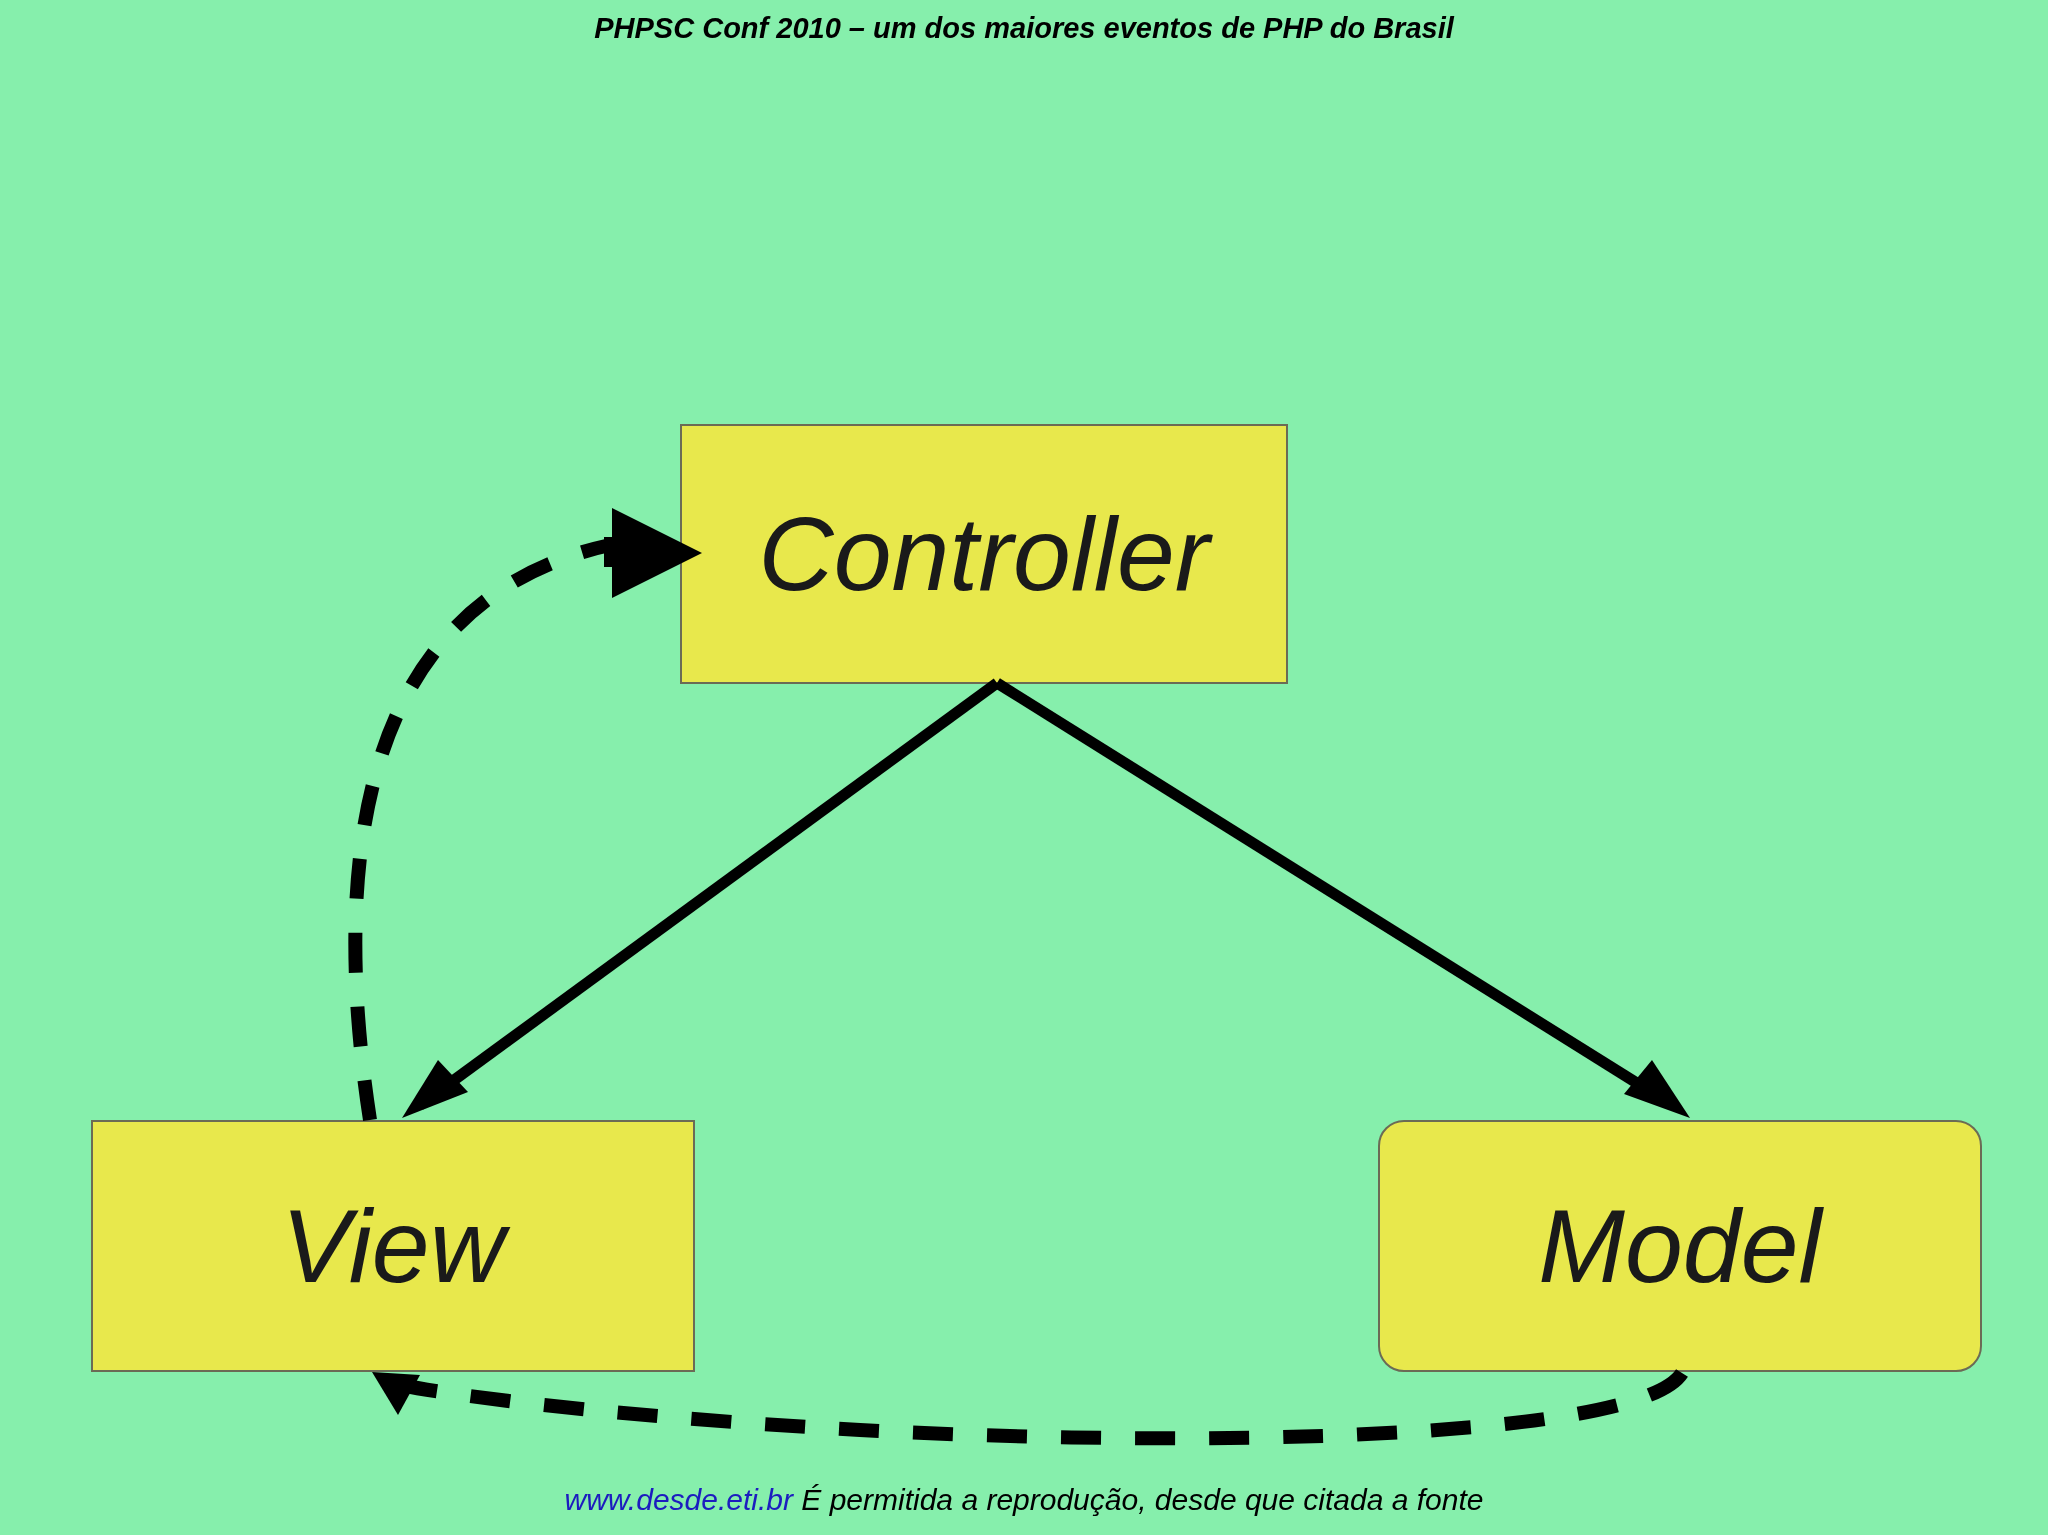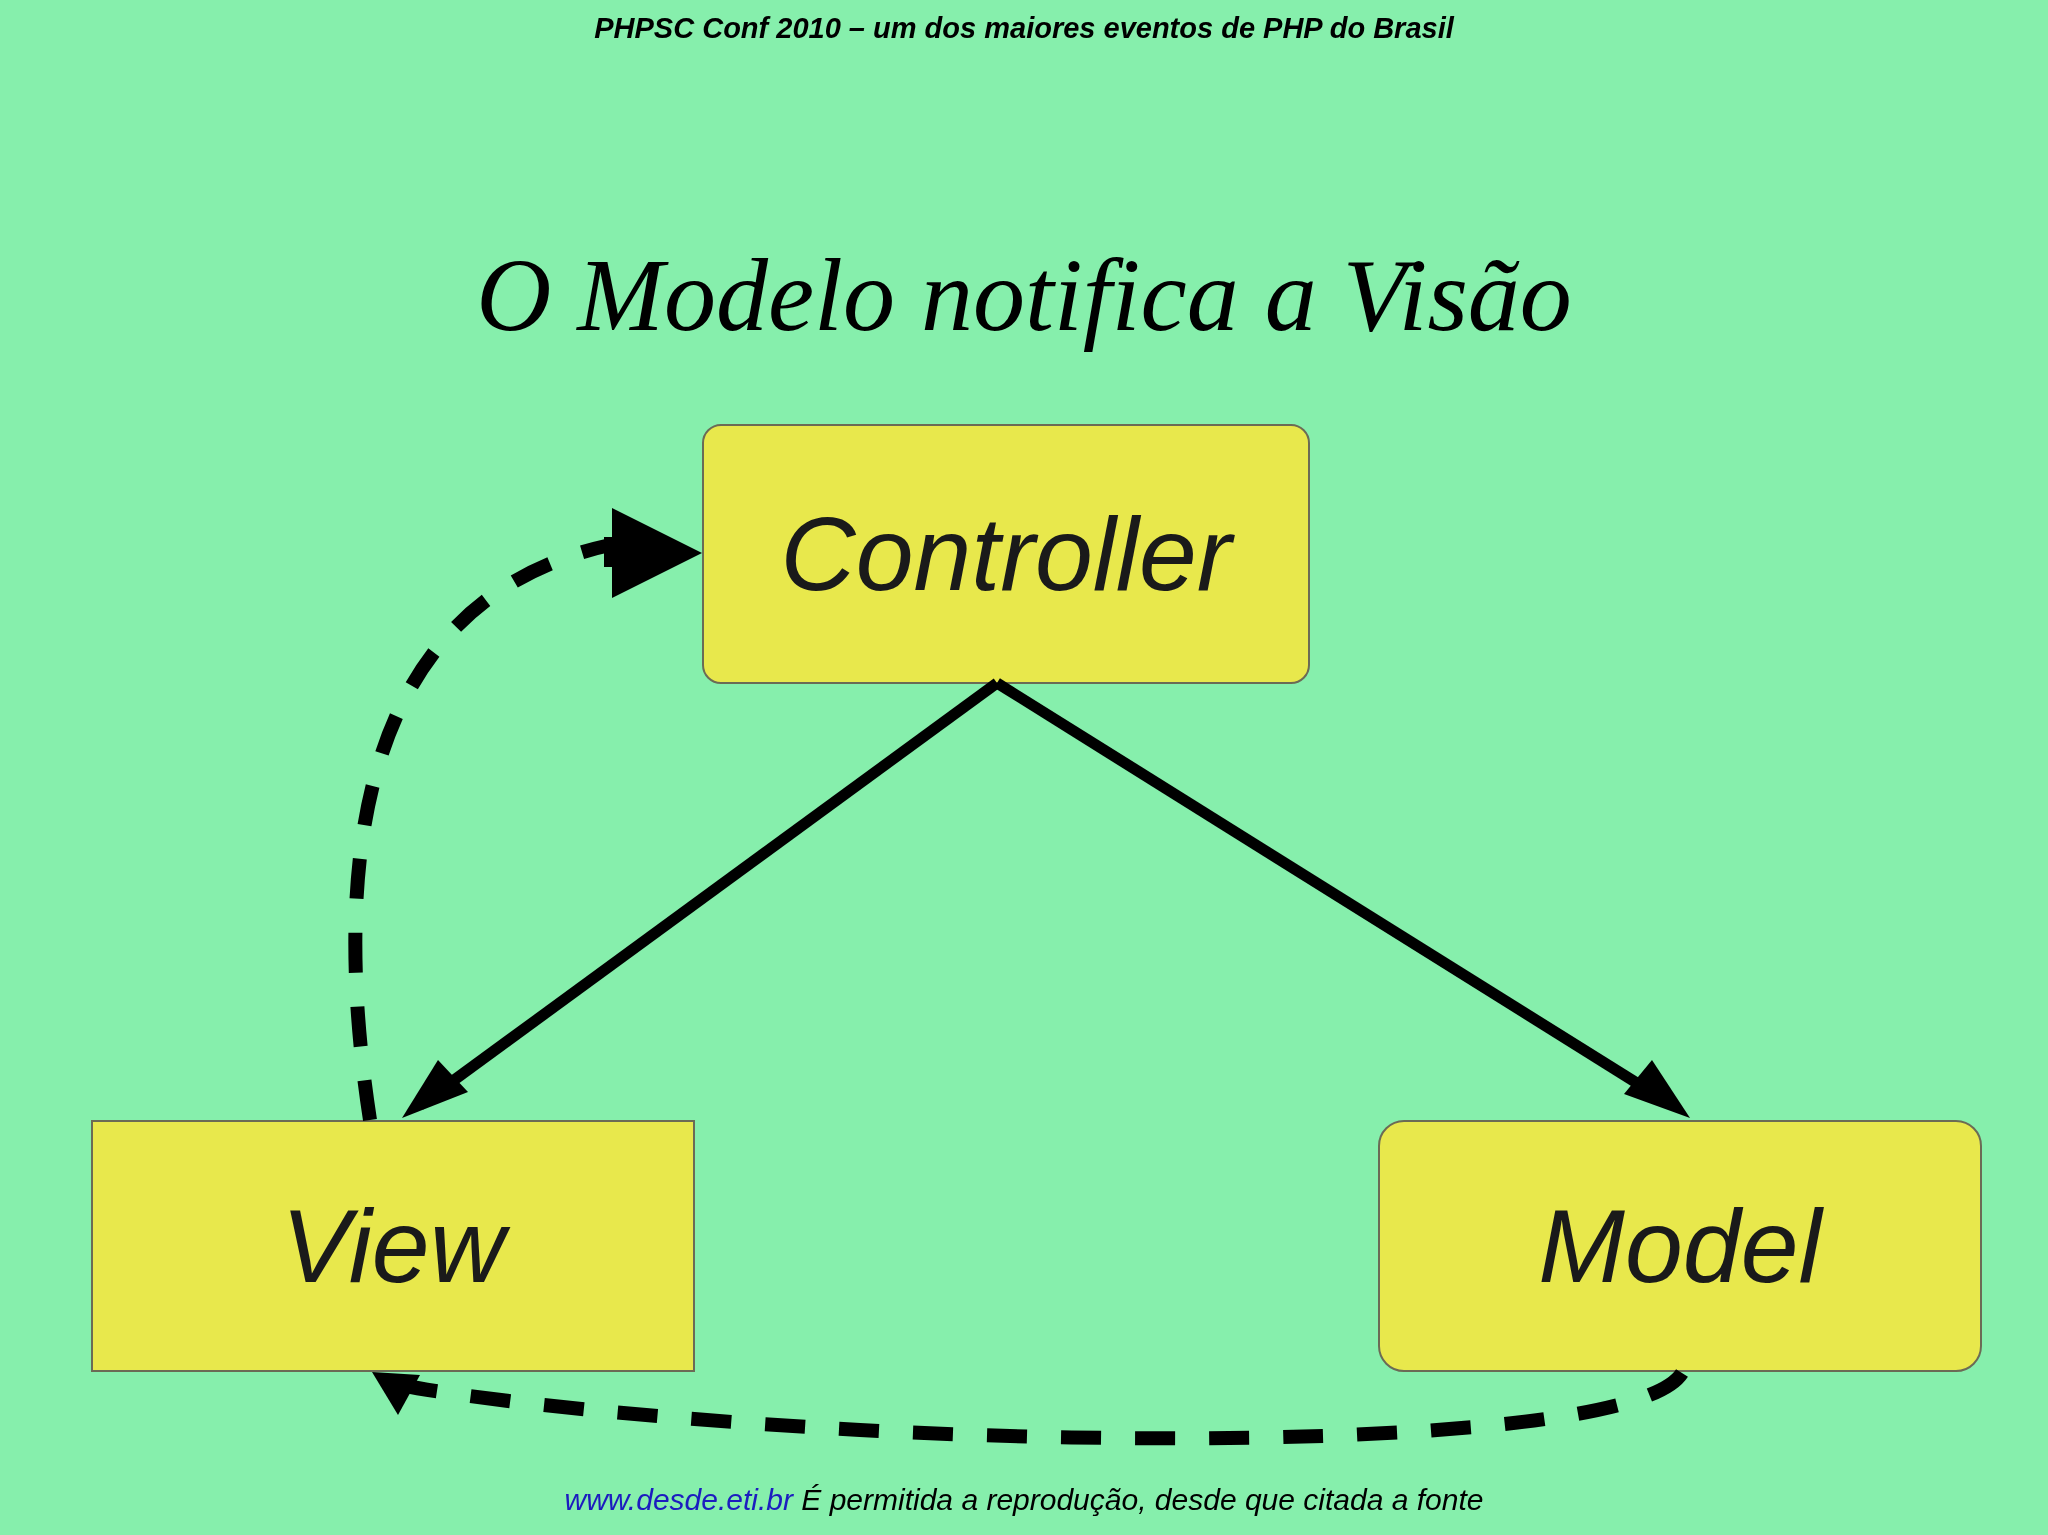--- a/index.html
+++ b/index.html
@@ -51,25 +51,24 @@
   }
   .mvc-box .box-label {
     font-family: "Liberation Sans", sans-serif;
     font-size: 104px;
     font-weight: normal;
     color: #1a1a1a;
     line-height: 1;
     white-space: nowrap;
   }
   #box-controller {
-    left: 702px;
+    left: 680px;
     top: 424px;
     width: 608px;
     height: 260px;
-    border-radius: 19px;
   }
   #box-view {
     left: 68px;
     top: 1120px;
     width: 604px;
     height: 252px;
     margin-left: 23px;
   }
   #box-model {
     left: 1378px;
@@ -101,21 +100,20 @@
     text-decoration: none;
   }
 </style>
 </head>
 <body>
 
 <div id="slide">
 
   <div id="header-text">PHPSC Conf 2010 – um dos maiores eventos de PHP do Brasil</div>
 
-  <h1 id="slide-title">O Modelo notifica a Visão</h1>
 
   <div id="box-controller" class="mvc-box">
     <span class="box-label">Controller</span>
   </div>
 
   <div id="box-view" class="mvc-box">
     <span class="box-label">View</span>
   </div>
 
   <div id="box-model" class="mvc-box">

